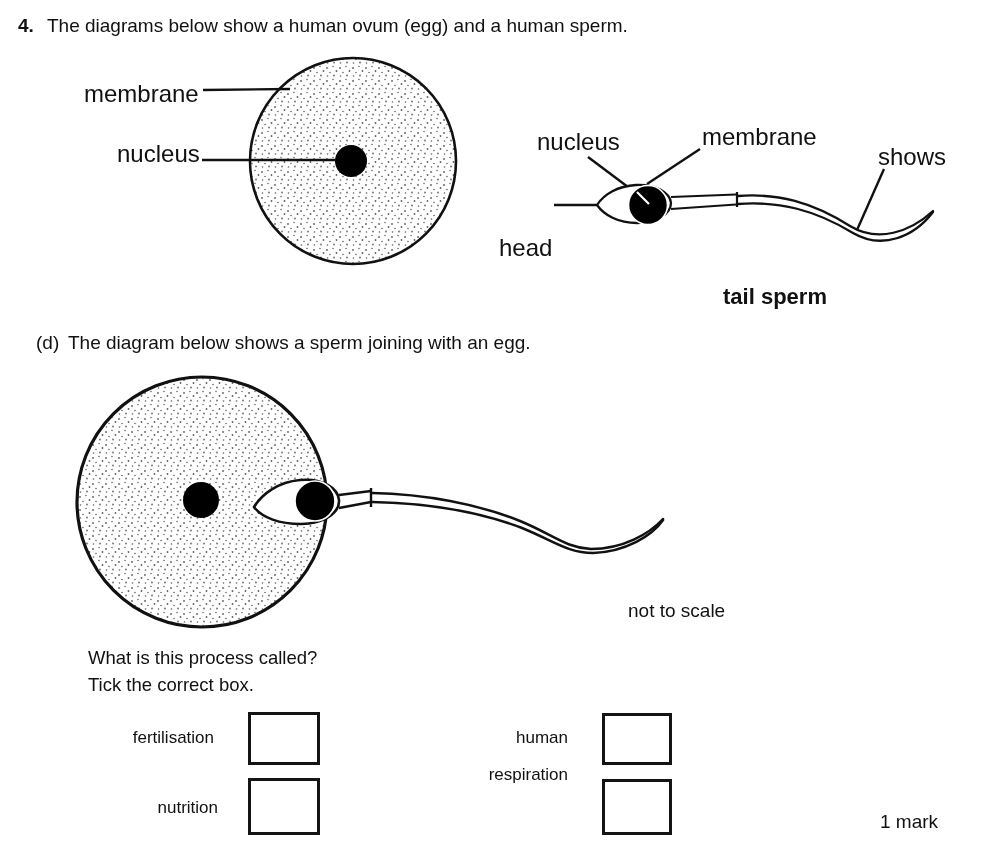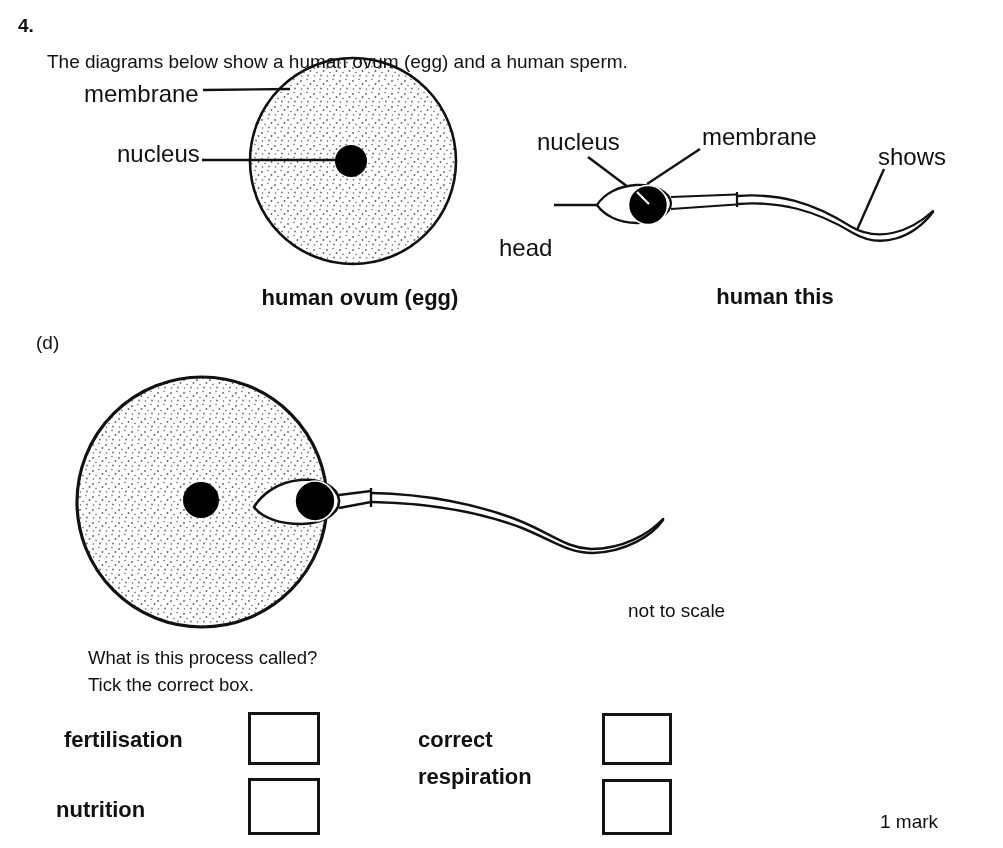--- a/index.html
+++ b/index.html
@@ -3,27 +3,27 @@
 <meta charset="utf-8">
 <style>
   html,body{margin:0;padding:0;background:#e8e8e8;}
   #page{
     position:relative;width:1003px;height:848px;background:#ffffff;
     font-family:"Liberation Sans", sans-serif;color:#111;overflow:hidden;
   }
   #diagram-svg{position:absolute;left:0;top:0;z-index:0;}
   .txt{position:absolute;z-index:2;line-height:1.15;white-space:nowrap;}
   .qnum{font-size:19px;font-weight:700;}
-  .qtext{font-size:19px;margin-top:36px;}
+  .qtext{font-size:19px;}
   .dlabel{font-size:19px;}
   .lab{font-size:24px;line-height:1;}
   .cap{font-size:22px;font-weight:700;line-height:1;text-align:center;}
   .note{font-size:19px;}
   .prompt{font-size:18.5px;}
-  .optlabel{font-size:22px;text-align:left;line-height:1;font-weight:bold;}
+  .optlabel{font-size:17px;text-align:right;line-height:1;}
   .box{
     position:absolute;z-index:2;background:#fff;
     border:3px solid #141414;box-sizing:border-box;cursor:pointer;
   }
   .mark{font-size:19px;text-align:left;}
 </style>
 </head>
 <body>
 
 <div id="page">
@@ -85,42 +85,42 @@
       <path d="M 372,502 C 427,503 480,512 522,528 C 554,541 568,553 593,553
                C 625,552 652,536 663,520" fill="none" stroke="#111" stroke-width="2.5" stroke-linecap="round"></path>
     </g>
   </svg>
 
   <div class="txt qnum" style="left:18px;top:15px;">4.</div>
   <div class="txt qtext" style="left:47px;top:15px;">The diagrams below show a human ovum (egg) and a human sperm.</div>
 
   <div class="txt lab" style="left:84px;top:82px;">membrane</div>
   <div class="txt lab" style="left:117px;top:142px;">nucleus</div>
-  <div class="txt cap" style="left:255px;top:287px;width:210px;">human ovum (egg)</div>
 
   <div class="txt lab" style="left:537px;top:130px;">nucleus</div>
   <div class="txt lab" style="left:702px;top:125px;">membrane</div>
   <div class="txt lab" style="left:878px;top:145px;">shows</div>
   <div class="txt lab" style="left:499px;top:193px;margin-top:43px;">head</div>
-  <div class="txt cap" style="left:700px;top:286px;width:150px;">human this</div>
+  <div class="txt cap" style="left:700px;top:286px;width:150px;">tail sperm</div>
 
   <div class="txt dlabel" style="left:36px;top:332px;">(d)</div>
+  <div class="txt dlabel" style="left:68px;top:332px;">The diagram below shows a sperm joining with an egg.</div>
 
   <div class="txt note" style="left:628px;top:600px;">not to scale</div>
 
   <div class="txt prompt" style="left:88px;top:674px;">Tick the correct box.</div>
   <div class="txt prompt" style="left:88px;top:647px;">What is this process called?</div>
 
   <div class="txt optlabel" style="left:64px;top:729px;width:150px;">fertilisation</div>
   <div class="box" style="left:248px;top:712px;width:72px;height:53px;"></div>
 
-  <div class="txt optlabel" style="left:418px;top:729px;width:150px;">correct</div>
+  <div class="txt optlabel" style="left:418px;top:729px;width:150px;">human</div>
   <div class="box" style="left:602px;top:713px;width:70px;height:52px;"></div>
 
-  <div class="txt optlabel" style="left:56px;top:799px;width:150px;">nutrition</div>
+  <div class="txt optlabel" style="left:68px;top:799px;width:150px;">nutrition</div>
   <div class="box" style="left:248px;top:778px;width:72px;height:57px;"></div>
 
   <div class="txt optlabel" style="left:418px;top:766px;width:150px;">respiration</div>
   <div class="box" style="left:602px;top:779px;width:70px;height:56px;"></div>
 
   <div class="txt mark" style="left:880px;top:811px;width:108px;">1 mark</div>
 
 </div>
 
 </body></html>

